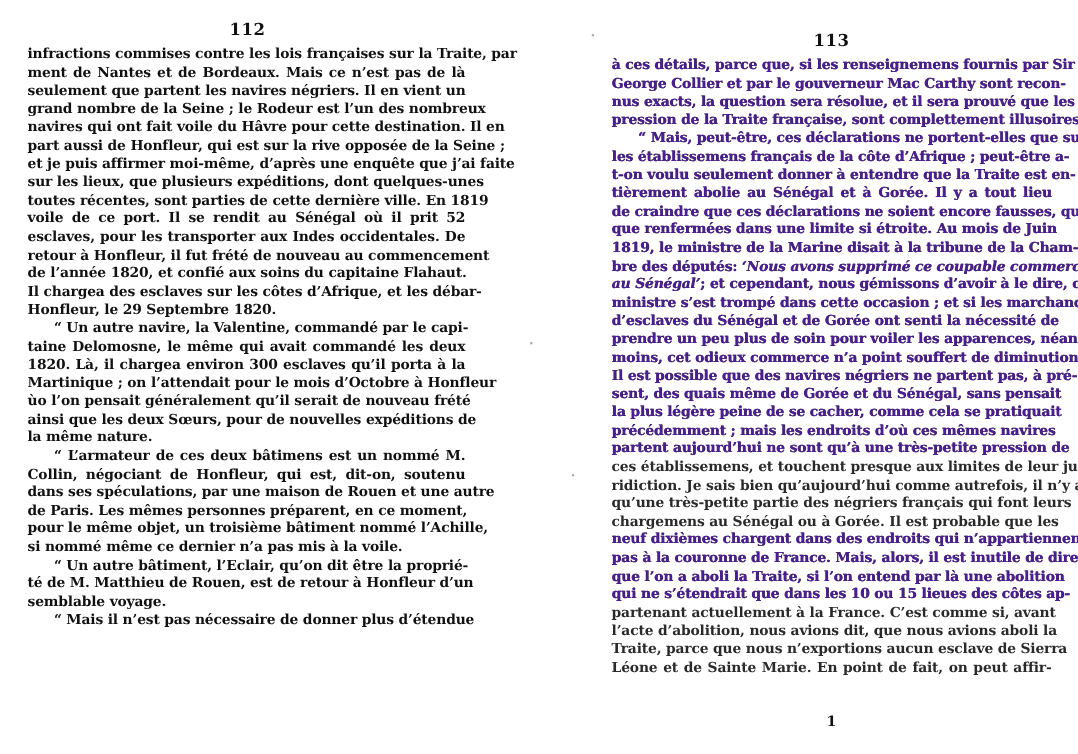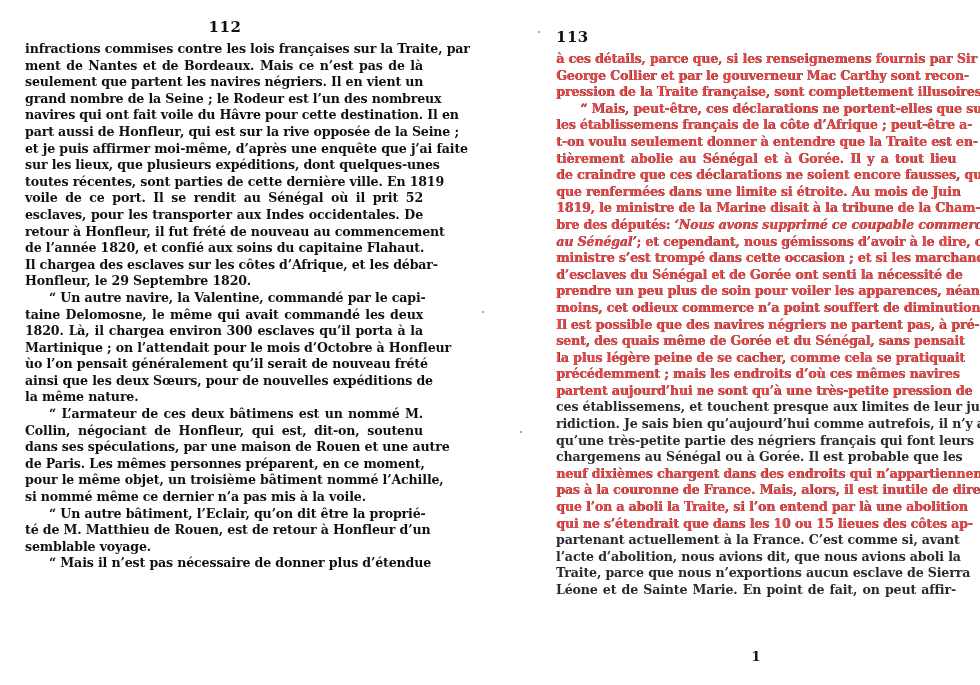--- a/index.html
+++ b/index.html
@@ -9,34 +9,34 @@
     color: #111;
   }
   .page { position: absolute; top: 0; height: 685px; }
   .page-left { left: 0; width: 490px; }
   .page-right { left: 490px; width: 490px; }
   .page-number {
     position: absolute; font-weight: bold; font-size: 15px;
     letter-spacing: 0.5px; color: #111;
   }
   .page-left .page-number { top: 18px; left: 0; width: 450px; text-align: center; }
-  .page-right .page-number { top: 28px; left: 66px; width: 400px; }
+  .page-right .page-number { top: 28px; left: 66px; width: 400px; text-align: center; }
   .body-text { position: absolute; }
   .page-left .body-text { top: 41px; left: 25px; width: 398px; }
   .page-right .body-text { top: 51px; left: 66px; width: 400px; }
   .line {
     display: block; height: 16.6px; line-height: 16.6px;
     font-size: 12.6px; font-weight: bold; white-space: nowrap;
     text-align: justify; text-align-last: justify;
     letter-spacing: -0.15px;
   }
   .line.last { text-align-last: left; }
   .line.indent { padding-left: 24px; }
   .page-right .line { color: #151515; }
-  .page-right .line.smudge { color: #ef4444; text-shadow: 0.4px 0 0 #333; }
+  .page-right .line.smudge { color: #4c1d95; text-shadow: 0.4px 0 0 #333; }
   .page-right .line.faded { color: #2a2a2a; }
   .footer-signature {
     position: absolute; left: 66px; width: 400px; top: 649px;
     text-align: center; font-size: 13px; font-weight: bold;
   }
   .speck { position: absolute; background: #aaa; width: 2px; height: 2px; }
 </style>
 </head>
 <body>
 
@@ -76,20 +76,21 @@
       <span class="line last"><span>semblable voyage.</span></span>
       <span class="line indent"><span>“ Mais il n’est pas nécessaire de donner plus d’étendue</span></span>
     </div>
 </div>
 
 <div class="page page-right">
   <div class="page-number">113</div>
   <div class="body-text" id="right-body">
       <span class="line smudge"><span>à ces  détails, parce que, si les renseignemens fournis par Sir</span></span>
       <span class="line smudge"><span>George Collier et par le gouverneur Mac Carthy sont recon-</span></span>
+      <span class="line smudge"><span>nus exacts, la question sera résolue, et il sera prouvé que les</span></span>
       <span class="line smudge"><span>pression de la Traite française, sont complettement illusoires.</span></span>
       <span class="line indent smudge"><span>“ Mais, peut-être, ces déclarations ne portent-elles que sur</span></span>
       <span class="line smudge"><span>les établissemens français de la côte d’Afrique ; peut-être a-</span></span>
       <span class="line smudge"><span>t-on voulu seulement donner à entendre que la Traite est en-</span></span>
       <span class="line smudge"><span>tièrement abolie au Sénégal et à Gorée.  Il y a tout lieu</span></span>
       <span class="line smudge"><span>de craindre que ces déclarations ne soient encore fausses, quoi-</span></span>
       <span class="line smudge"><span>que renfermées dans une limite si étroite.  Au mois de Juin</span></span>
       <span class="line smudge"><span>1819, le ministre de la Marine disait à la tribune de la Cham-</span></span>
       <span class="line smudge"><span>bre des députés: </span><i>‘Nous avons supprimé ce coupable commerce</i></span>
       <span class="line smudge"><i>au Sénégal’</i><span>; et cependant, nous gémissons d’avoir à le dire, ce</span></span>

